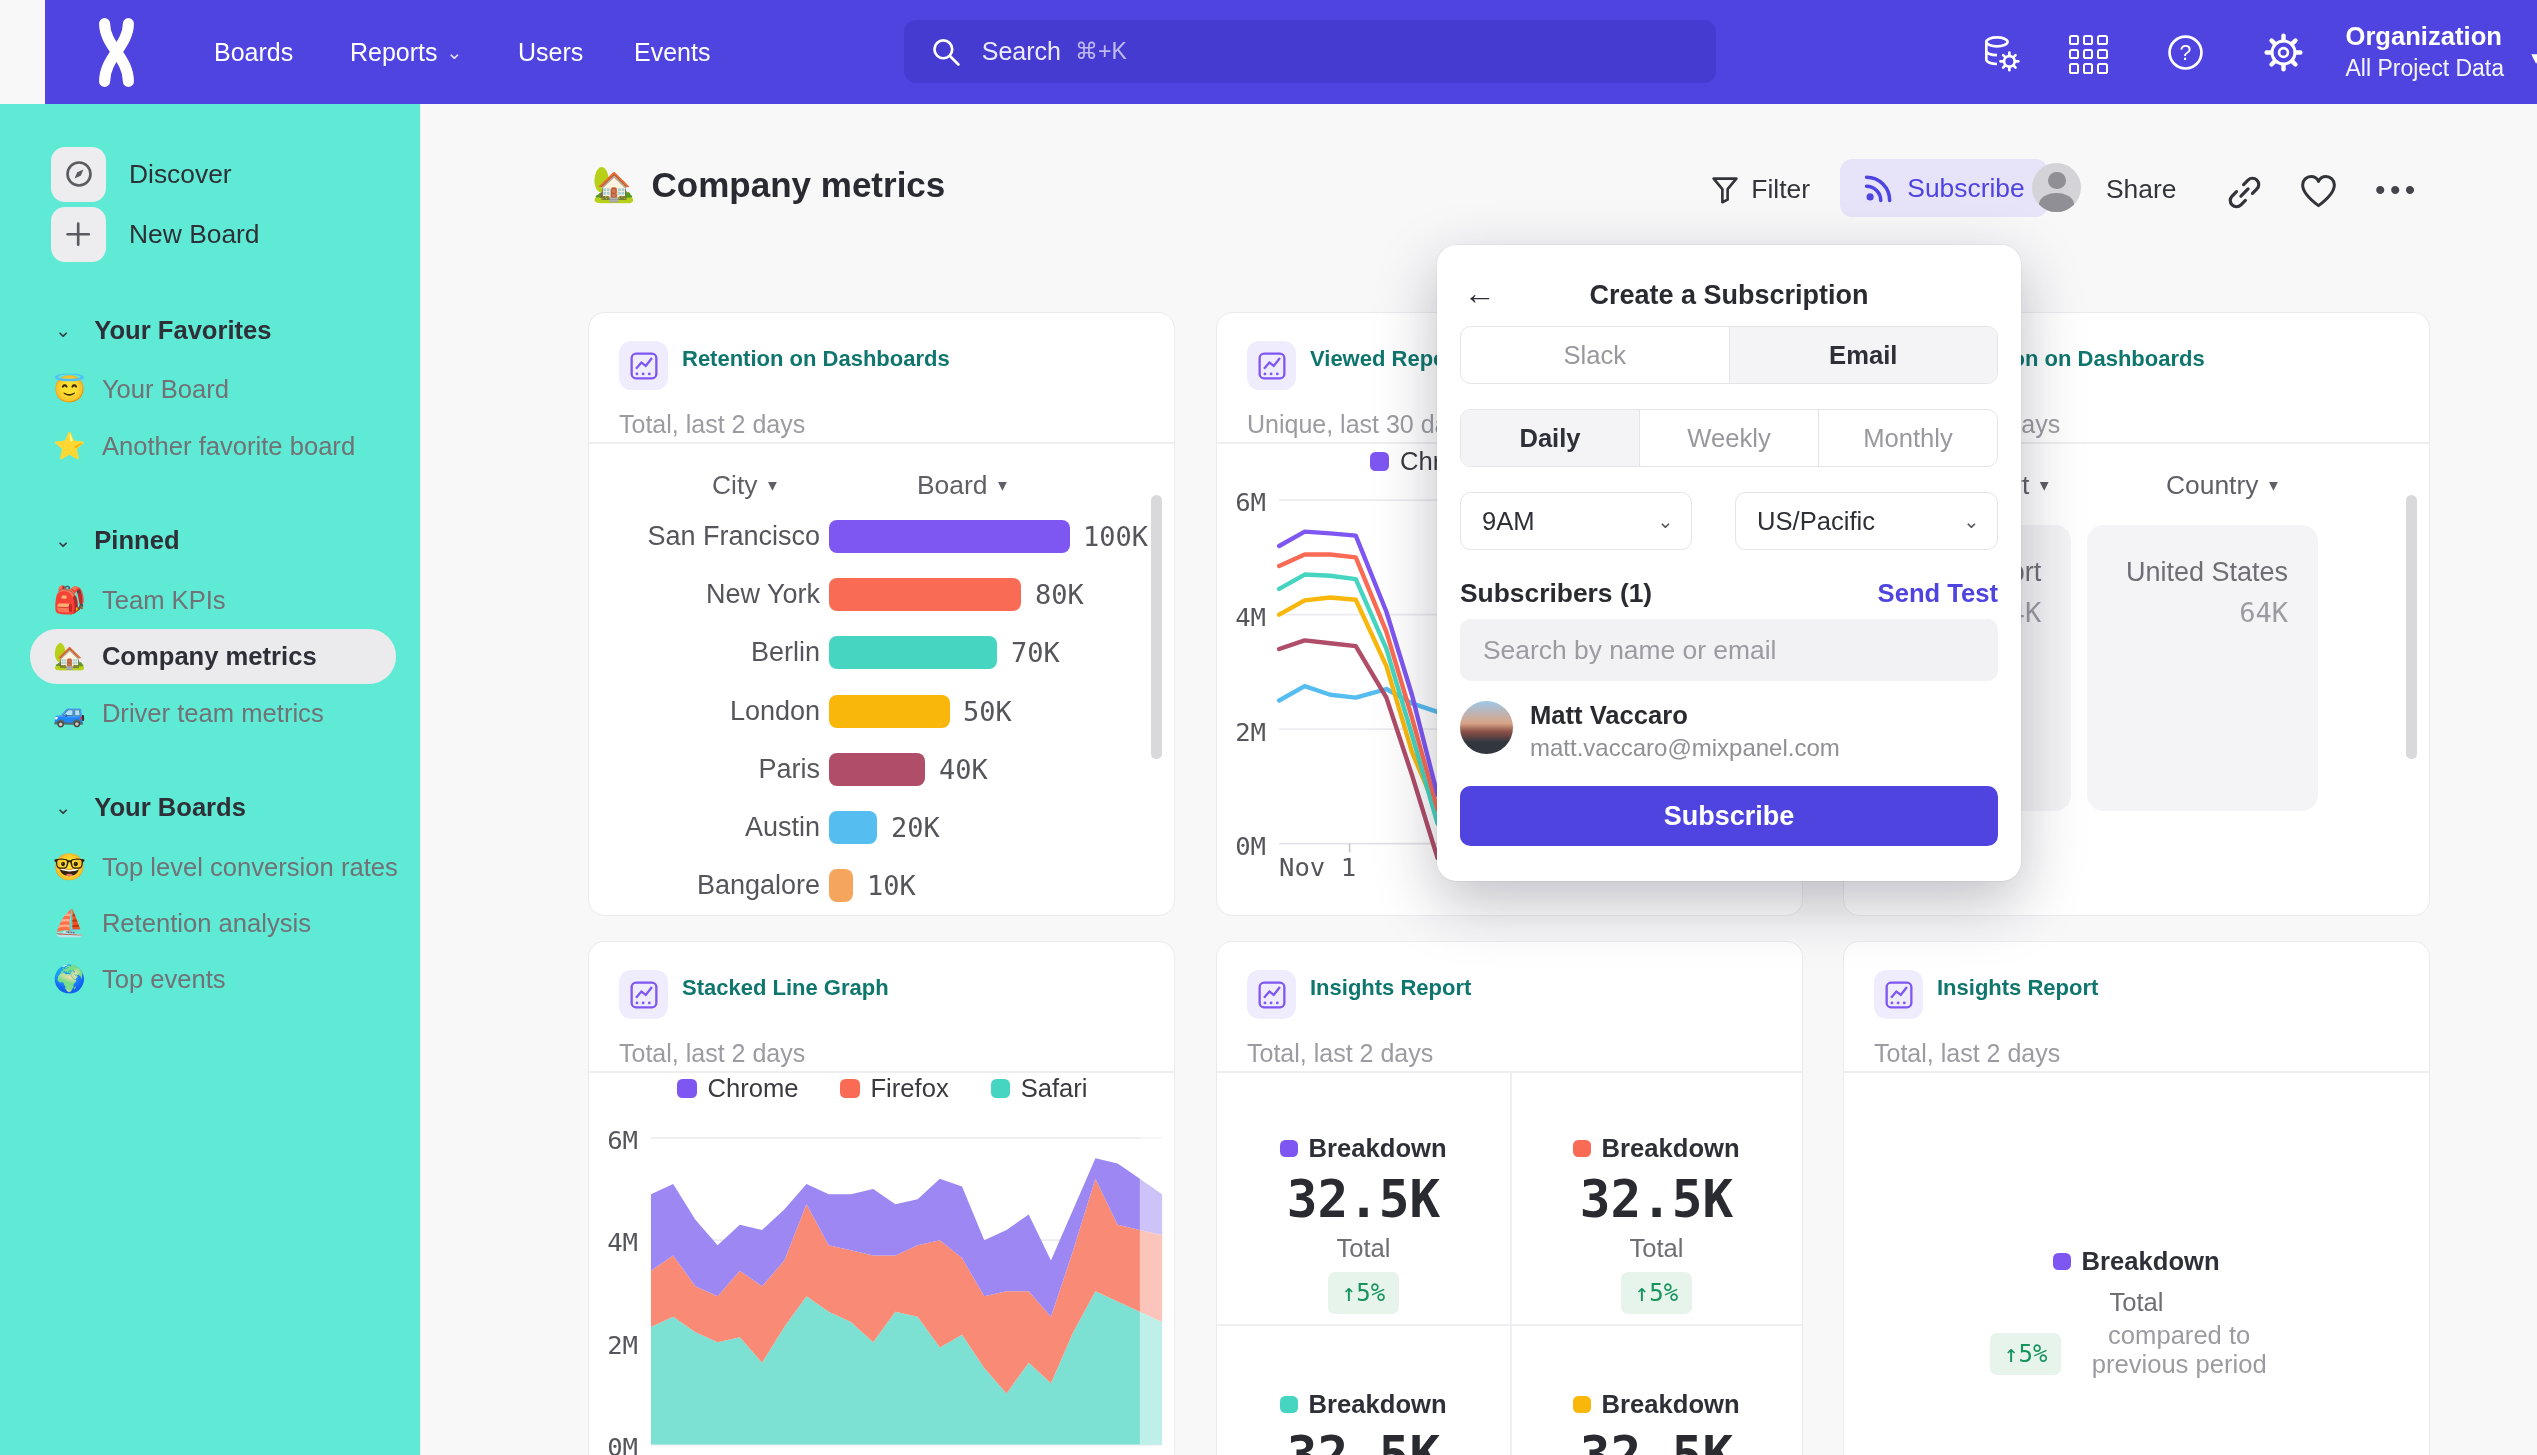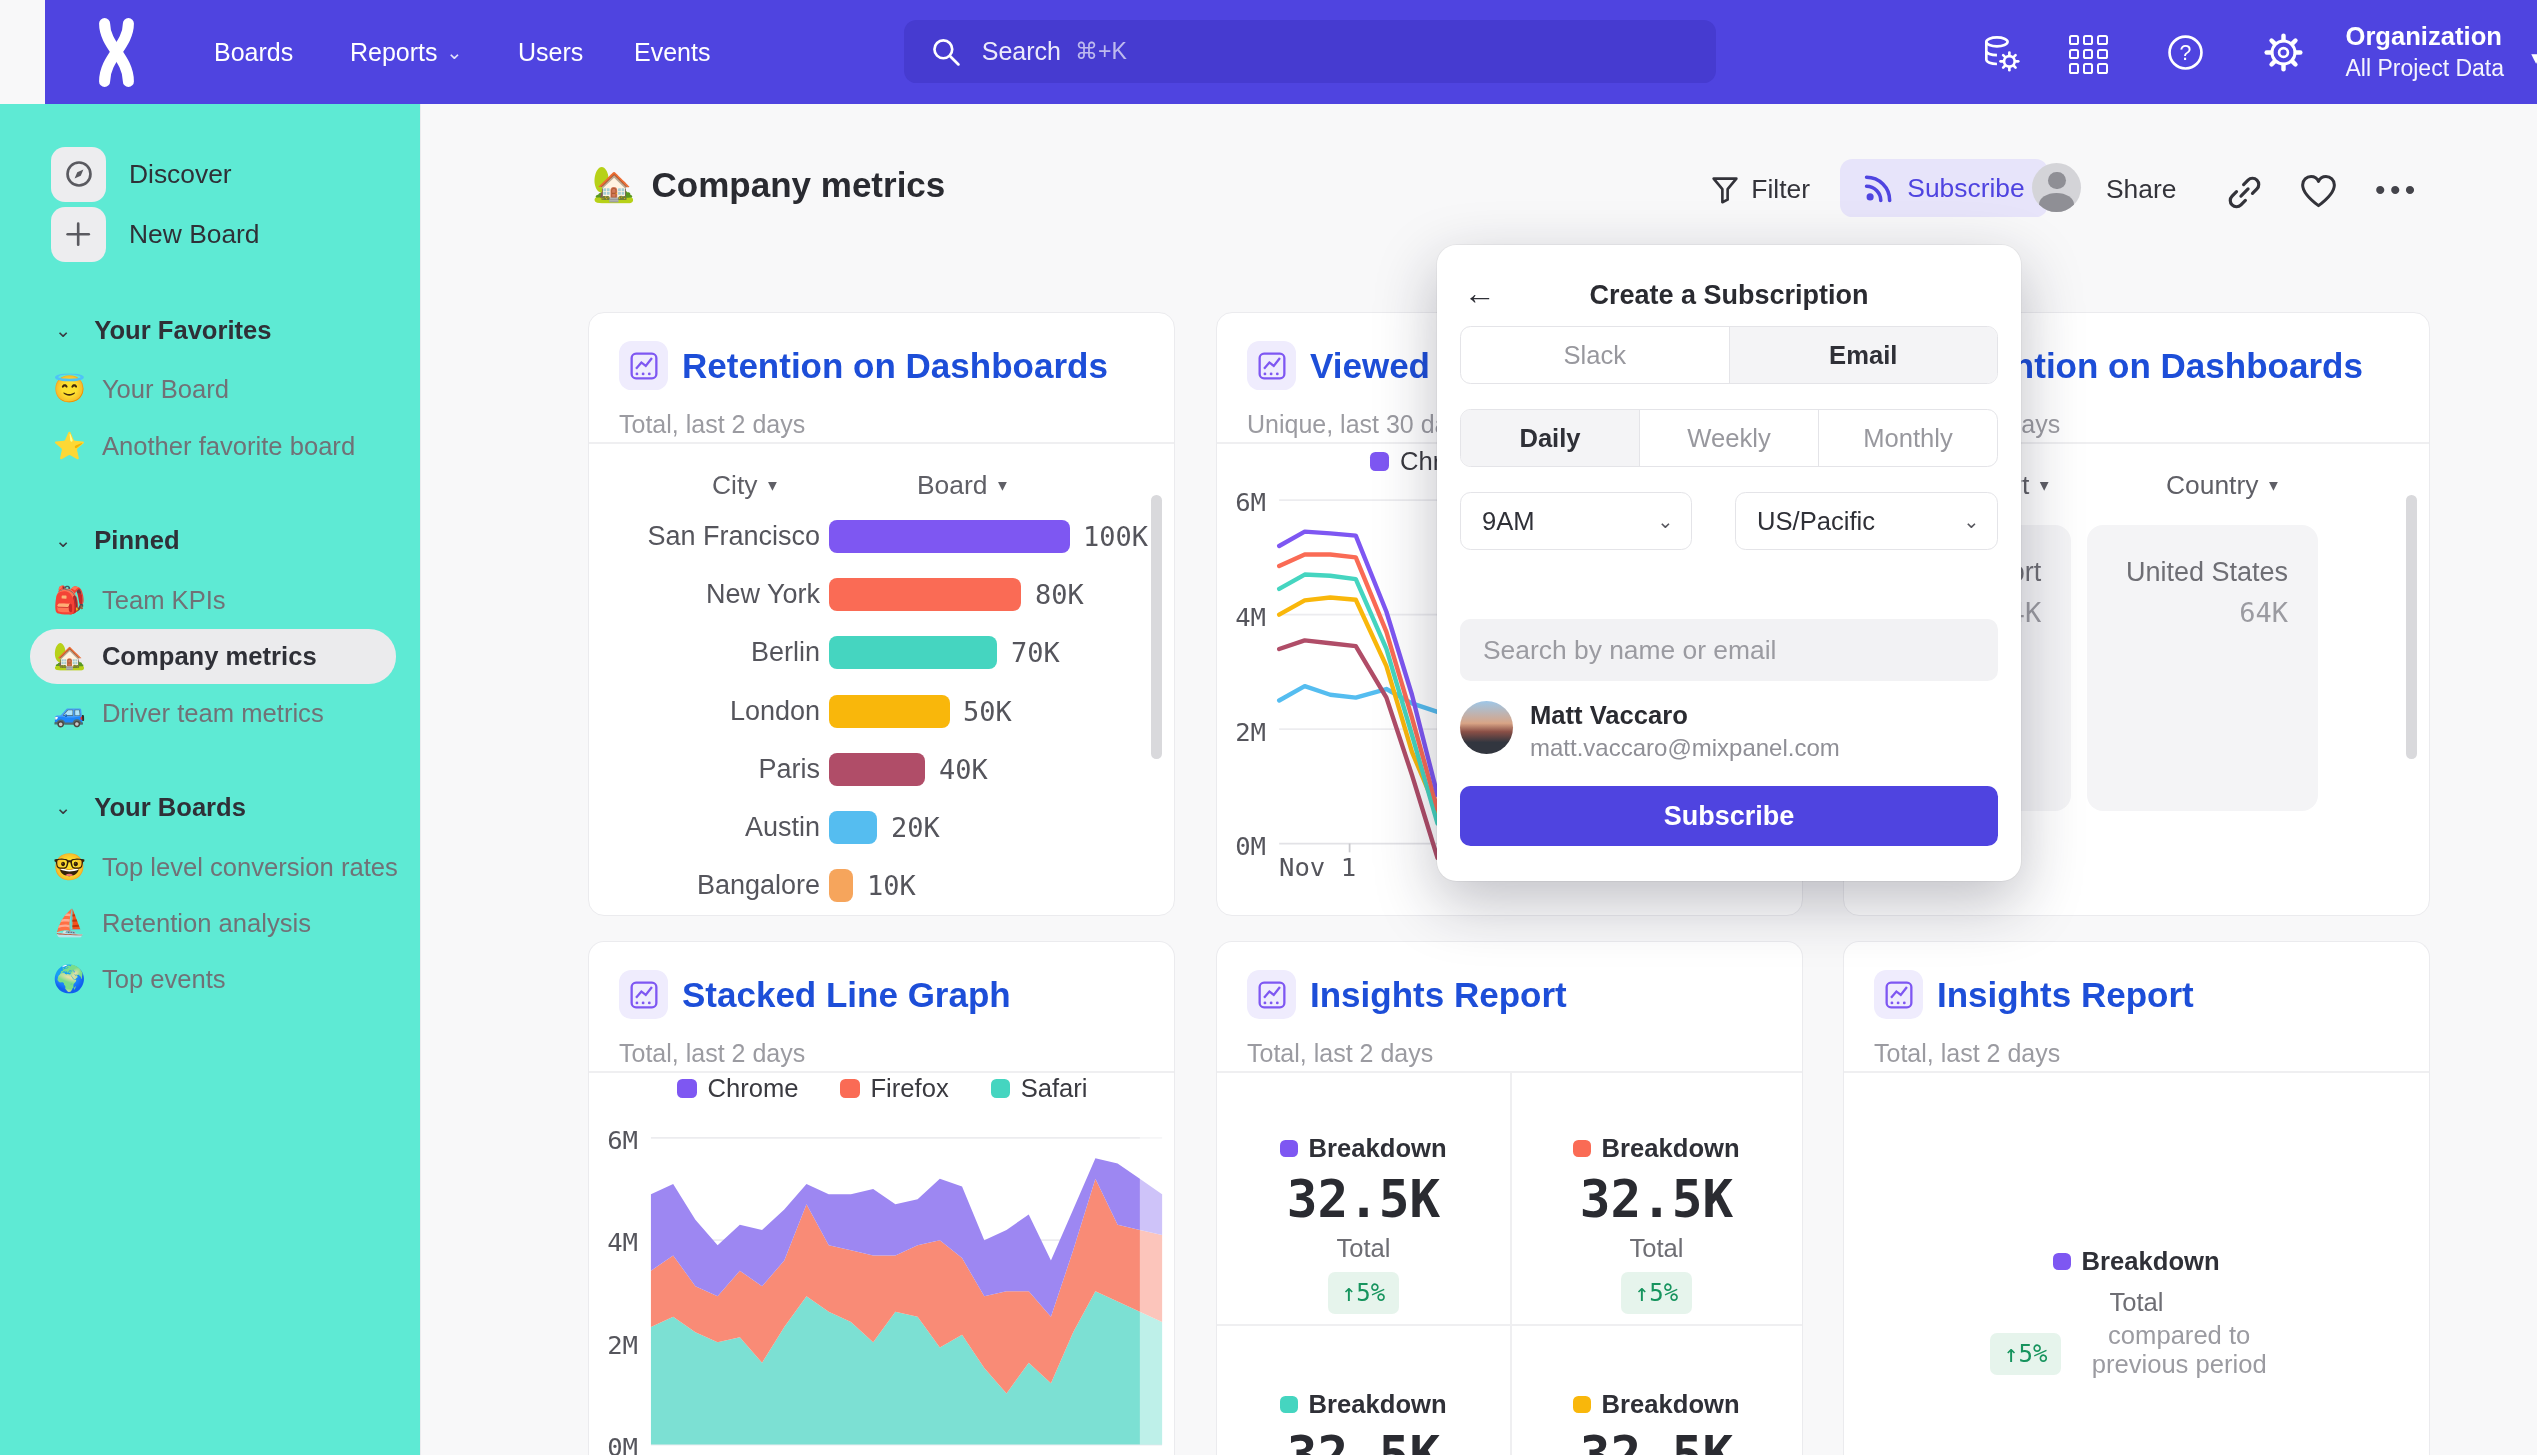--- a/index.html
+++ b/index.html
@@ -60,21 +60,21 @@
 
   
   .card { position:absolute; width:587px; background:#ffffff; border:1.8px solid #ebebee; border-radius:16px; overflow:hidden; }
   #card-1 { left:167px; top:208px; height:604px; }
   #card-2 { left:795px; top:208px; height:604px; }
   #card-3 { left:1422px; top:208px; height:604px; }
   #card-4 { left:167px; top:837px; height:619px; border-bottom:none; border-bottom-left-radius:0; border-bottom-right-radius:0; }
   #card-5 { left:795px; top:837px; height:619px; border-bottom:none; border-bottom-left-radius:0; border-bottom-right-radius:0; }
   #card-6 { left:1422px; top:837px; height:619px; border-bottom:none; border-bottom-left-radius:0; border-bottom-right-radius:0; }
   .card-iconbox { position:absolute; left:30px; top:28px; width:49px; height:49px; background:#efecfd; border-radius:12.3px; display:flex; align-items:center; justify-content:center; }
-  .card-title { position:absolute; left:93px; top:33px; font-size:35px; font-weight:700; color:#1d4ed8; white-space:nowrap; }
+  .card-title { position:absolute; left:93px; top:33px; font-size:22px; font-weight:700; color:#0f766e; white-space:nowrap; }
   .card-sub { position:absolute; left:30px; top:97px; font-size:25px; color:#9b9ba1; white-space:nowrap; }
   .card-divider { position:absolute; left:0; top:129px; width:100%; height:1.8px; background:#efeff1; }
   .col-head { position:absolute; top:157px; font-size:26.4px; color:#5f5f66; display:flex; align-items:center; gap:10.6px; cursor:pointer; }
   .col-head .chev { font-size:17.6px; color:#5f5f66; }
   .scrollthumb { position:absolute; width:10.6px; border-radius:5.3px; background:#d9d9dc; }
 
   
   .trow { position:absolute; left:0; width:587px; height:35px; display:flex; align-items:center; }
   .tcity { position:absolute; right:356px; font-size:27px; color:#55555c; white-space:nowrap; }
   .tbar { position:absolute; left:240px; height:33px; border-radius:8px; }
@@ -602,20 +602,24 @@
 
   <div class="select" id="sel-time">
     <span class="sv">9AM</span>
       <span class="chev">⌄</span>
   </div>
   <div class="select" id="sel-tz">
     <span class="sv">US/Pacific</span>
       <span class="chev">⌄</span>
   </div>
 
+  <div id="subs-row">
+    <span id="subs-label">Subscribers (1)</span>
+    <span id="send-test">Send Test</span>
+  </div>
   <input id="modal-search" type="text" placeholder="Search by name or email" style="">
 
   <div id="sub-person">
     <div id="sub-avatar"></div>
     <div id="sub-name">Matt Vaccaro</div>
     <div id="sub-email">matt.vaccaro@mixpanel.com</div>
   </div>
 
   <button id="modal-subscribe">Subscribe</button>
 </div>

